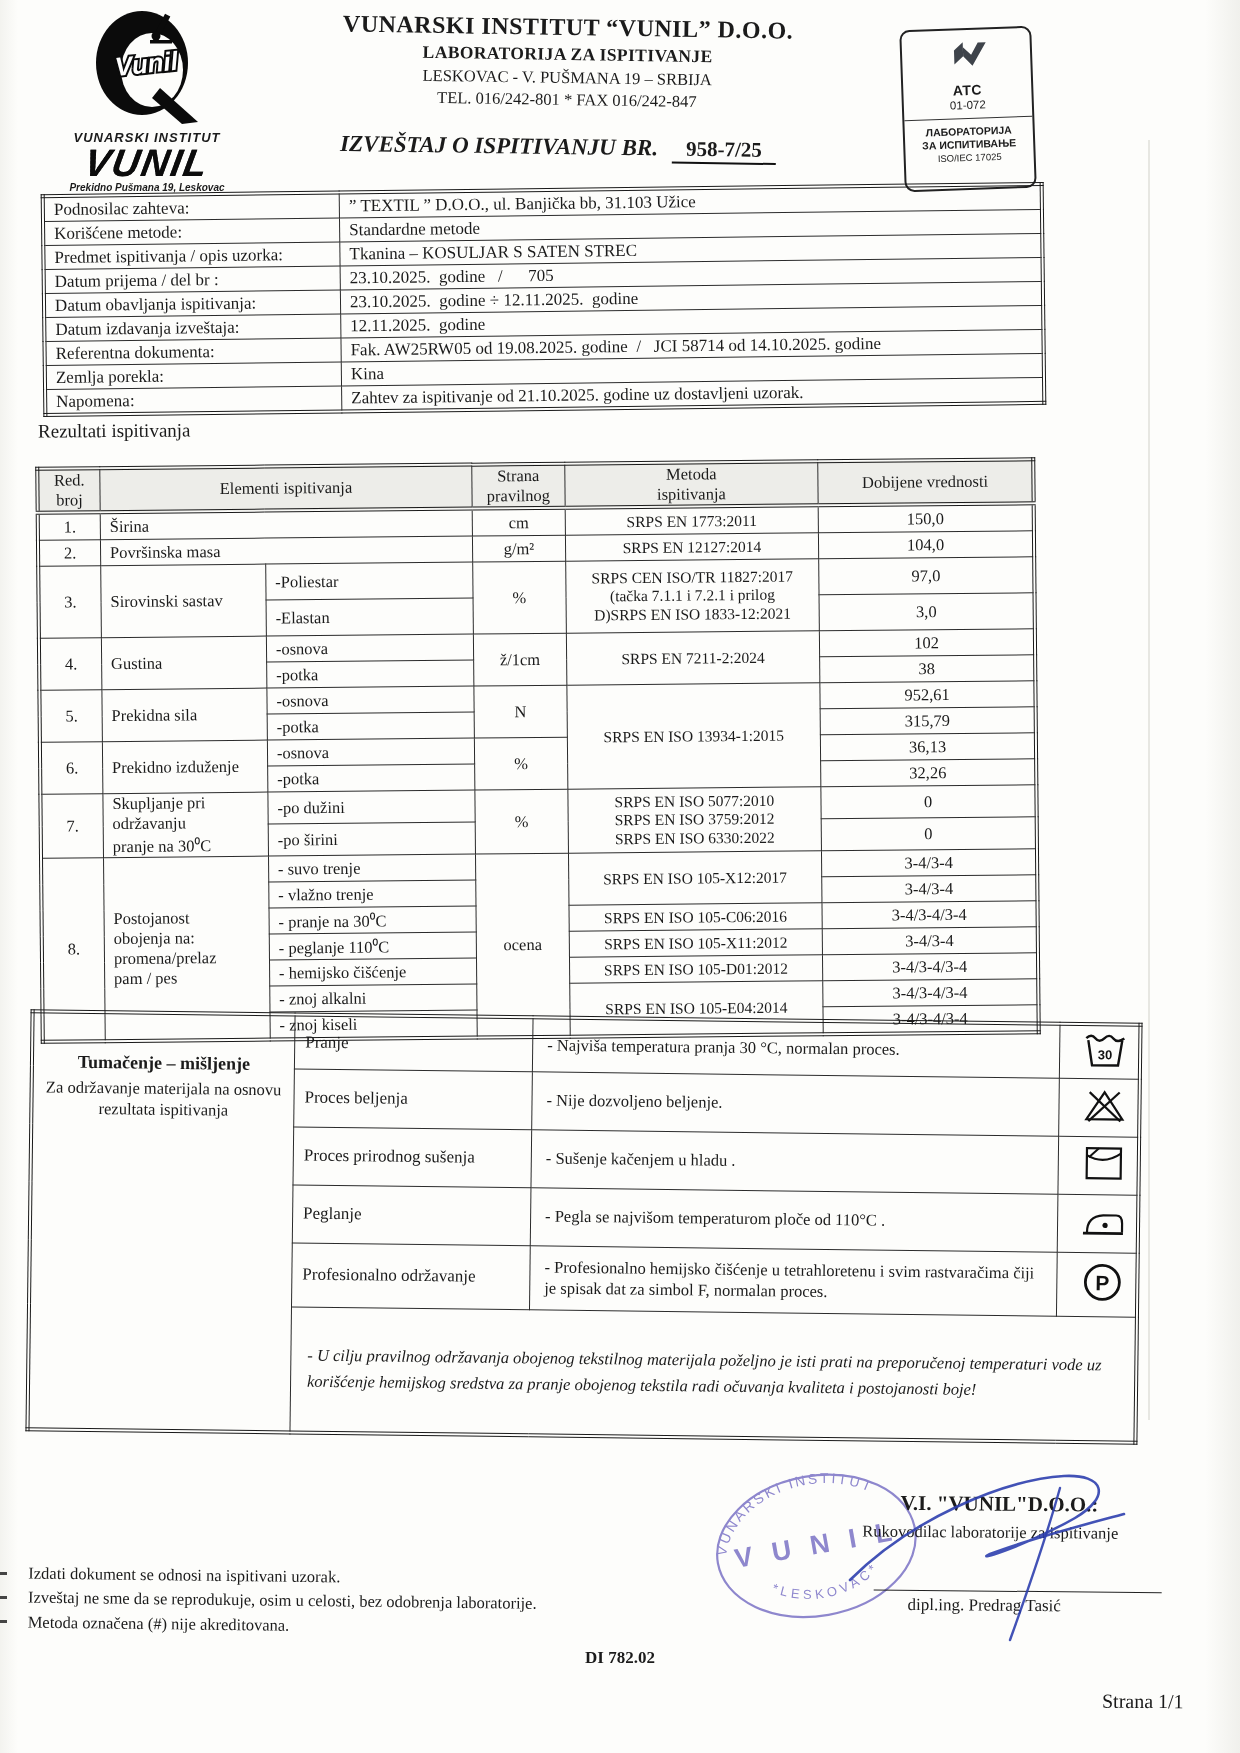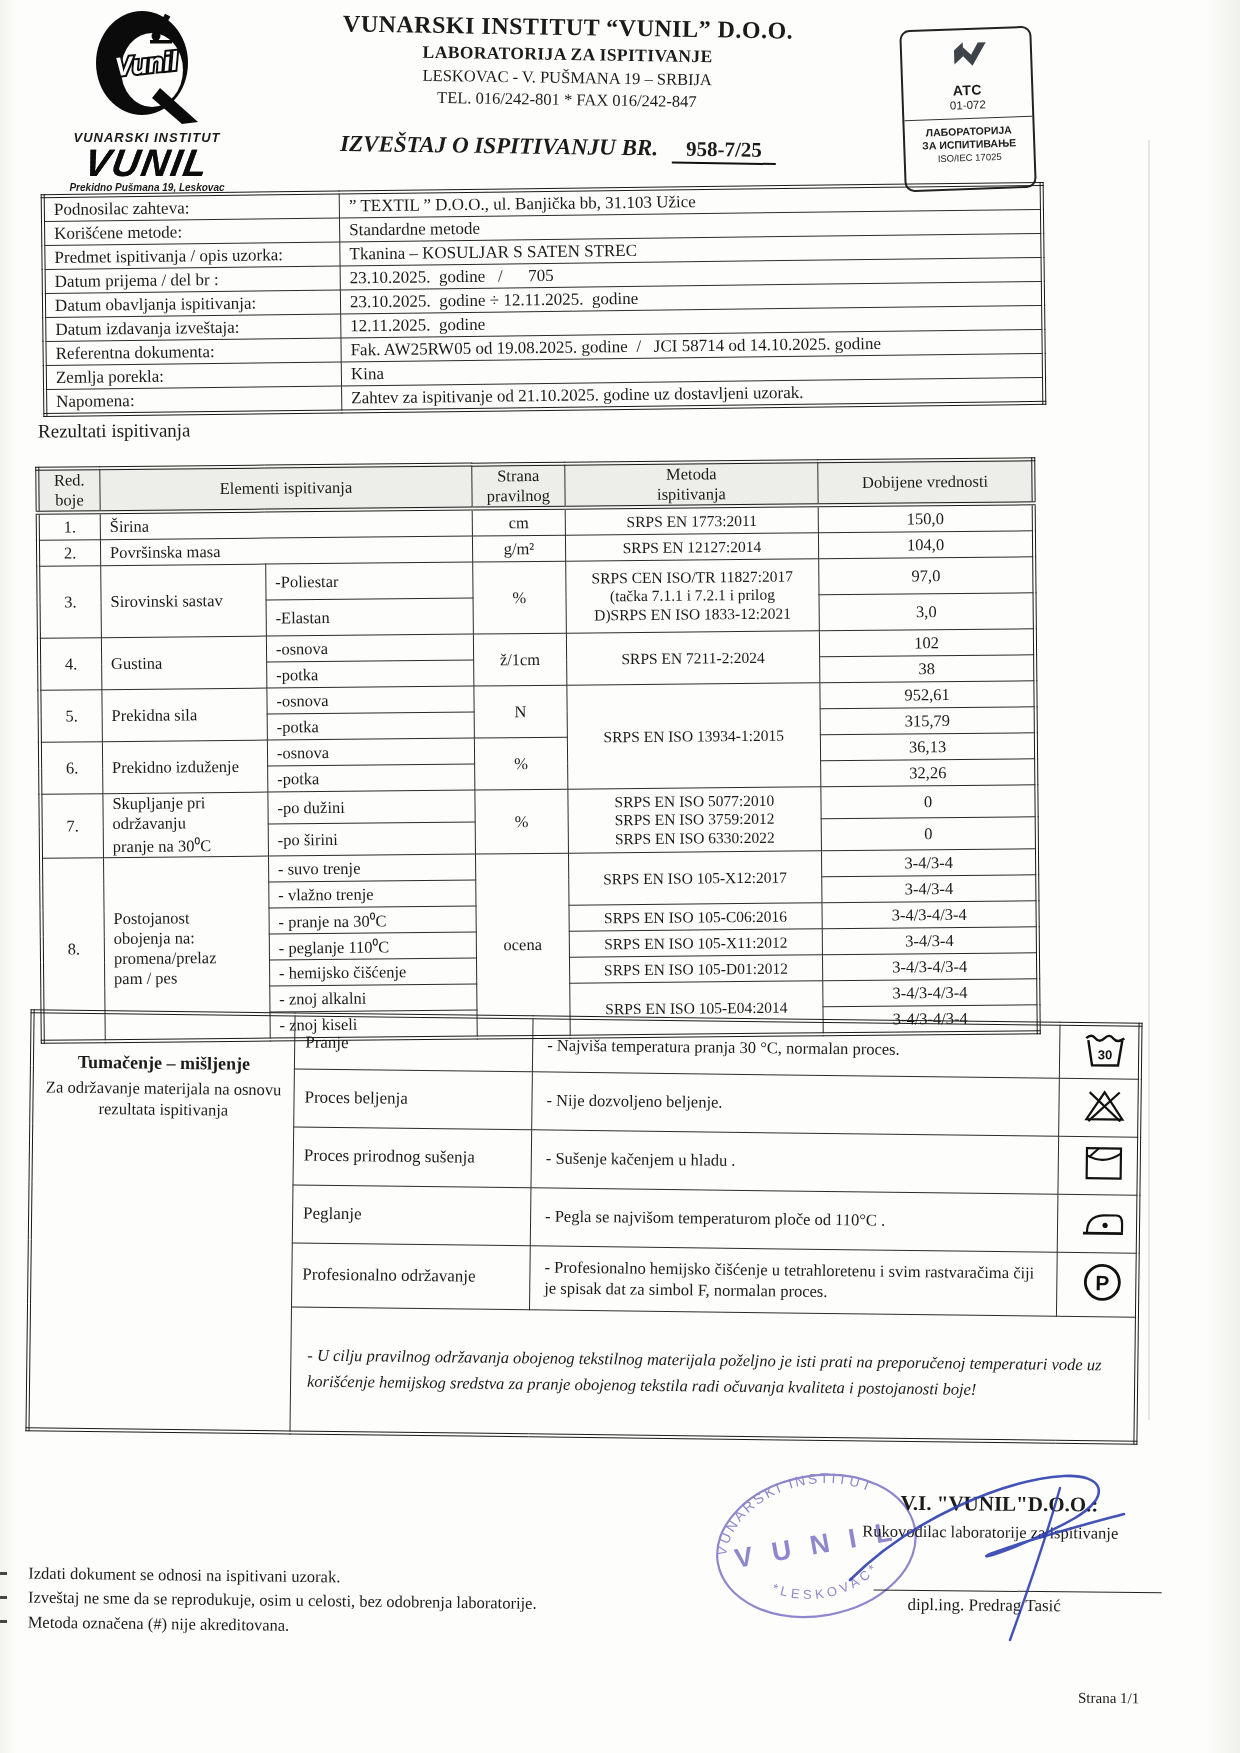--- a/index.html
+++ b/index.html
@@ -68,21 +68,21 @@
   .stamp{position:absolute;left:690px;top:1452px;z-index:1;opacity:.85;}
   .sig-block{position:absolute;left:862px;top:1492px;width:340px;z-index:2;transform:rotate(0.5deg);}
   .sig-company{font-size:21px;font-weight:bold;padding-left:38px;white-space:nowrap;}
   .sig-role{font-size:16.5px;margin-top:6px;white-space:nowrap;}
   .sig-line{width:288px;border-top:1.6px solid #222;margin-top:48px;margin-left:12px;}
   .sig-name{font-size:17px;margin-top:4px;padding-left:46px;white-space:nowrap;}
   .squiggle{position:absolute;left:832px;top:1458px;z-index:3;}
   .footnotes{position:absolute;left:28px;top:1566px;width:720px;font-size:16.5px;line-height:1.47;transform:rotate(0.7deg);}
   .bullet{position:absolute;left:0;width:7px;height:3px;background:#444;}
   .di-code{position:absolute;left:0;top:1648px;width:1240px;text-align:center;font-size:17px;font-weight:bold;}
-  .strana{position:absolute;left:1078px;top:1690px;font-size:15px;transform:rotate(0.4deg);}
+  .strana{position:absolute;left:1102px;top:1690px;font-size:20px;transform:rotate(0.4deg);}
   svg text{font-family:"Liberation Sans",sans-serif;}
 </style>
 </head>
 <body>
 
 <div class="page">
   <div class="fold"></div>
 
   <div class="logo-block">
     <svg width="130" height="118" viewBox="0 0 130 118">
@@ -175,21 +175,21 @@
         <col style="width:164px">
         <col style="width:206px">
         <col style="width:92px">
         <col style="width:252px">
         <col style="width:214px">
       </colgroup>
     <tbody>
         <tr>
       <th>
             <div>Red.</div>
-            <div>boje</div>
+            <div>broj</div>
           </th>
       <th colspan="2">Elementi ispitivanja</th>
       <th>
             <div>Strana</div>
             <div>pravilnog</div>
           </th>
       <th>
             <div>Metoda</div>
             <div>ispitivanja</div>
           </th>
@@ -413,14 +413,15 @@
   </div>
 
   <div class="bullet" style="top:1572px"></div>
   <div class="bullet" style="top:1596px"></div>
   <div class="bullet" style="top:1620px"></div>
   <div class="footnotes">
     <div>Izdati dokument se odnosi na ispitivani uzorak.</div>
     <div>Izveštaj ne sme da se reprodukuje, osim u celosti, bez odobrenja laboratorije.</div>
     <div>Metoda označena (#) nije akreditovana.</div>
   </div>
+  <div class="di-code">DI 782.02</div>
   <div class="strana">Strana 1/1</div>
 </div>
 
 </body></html>

